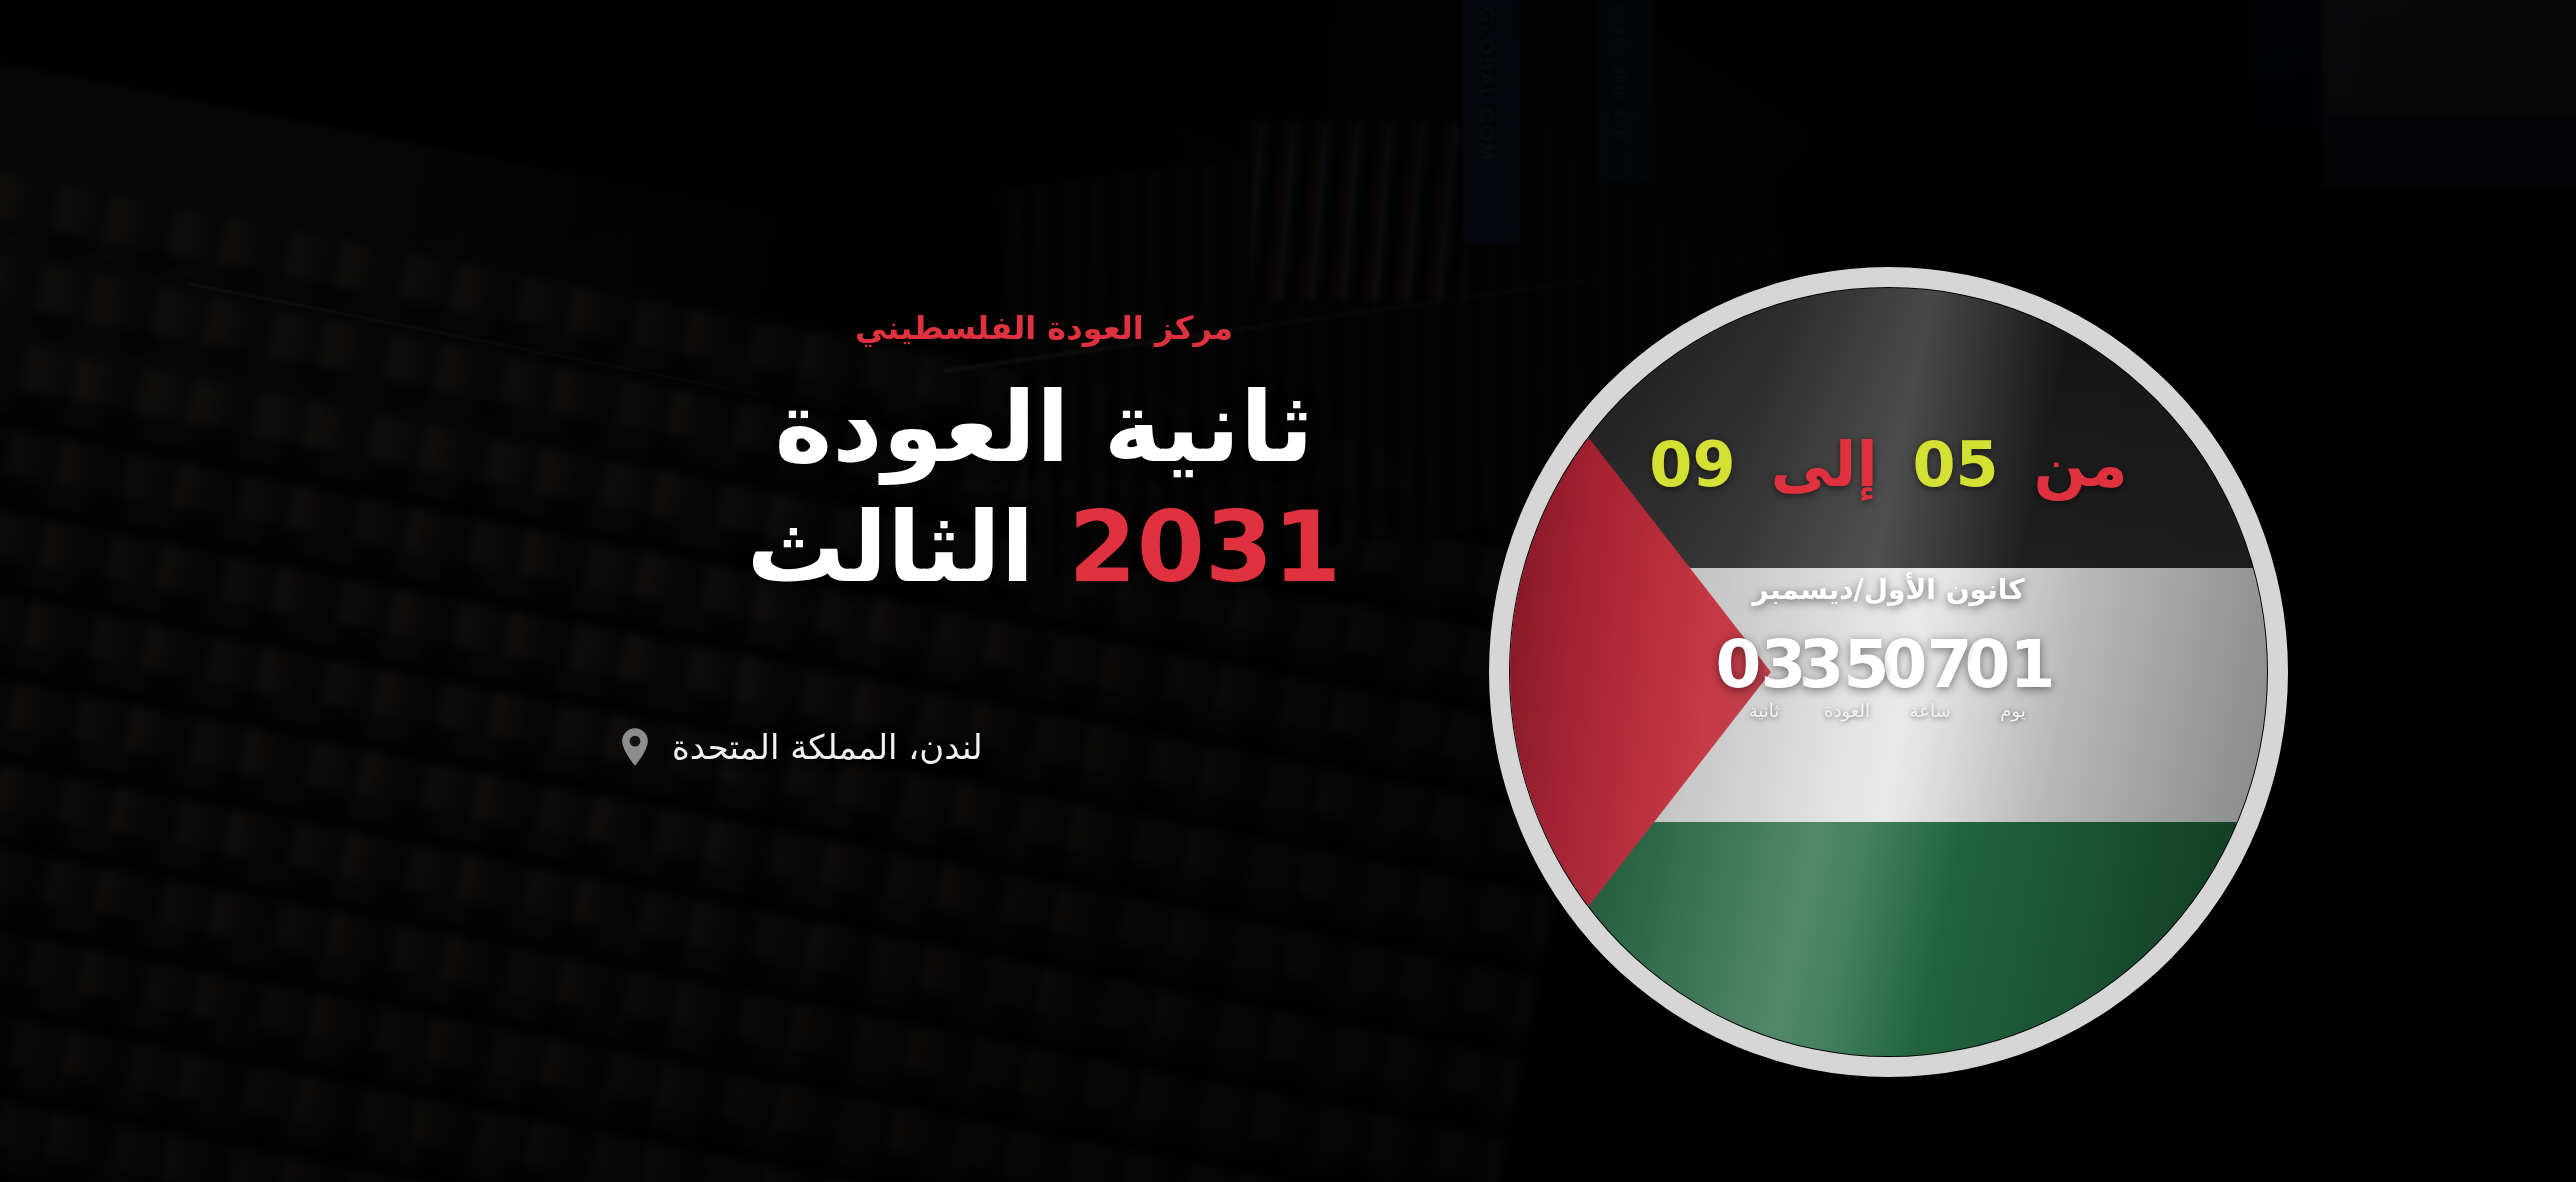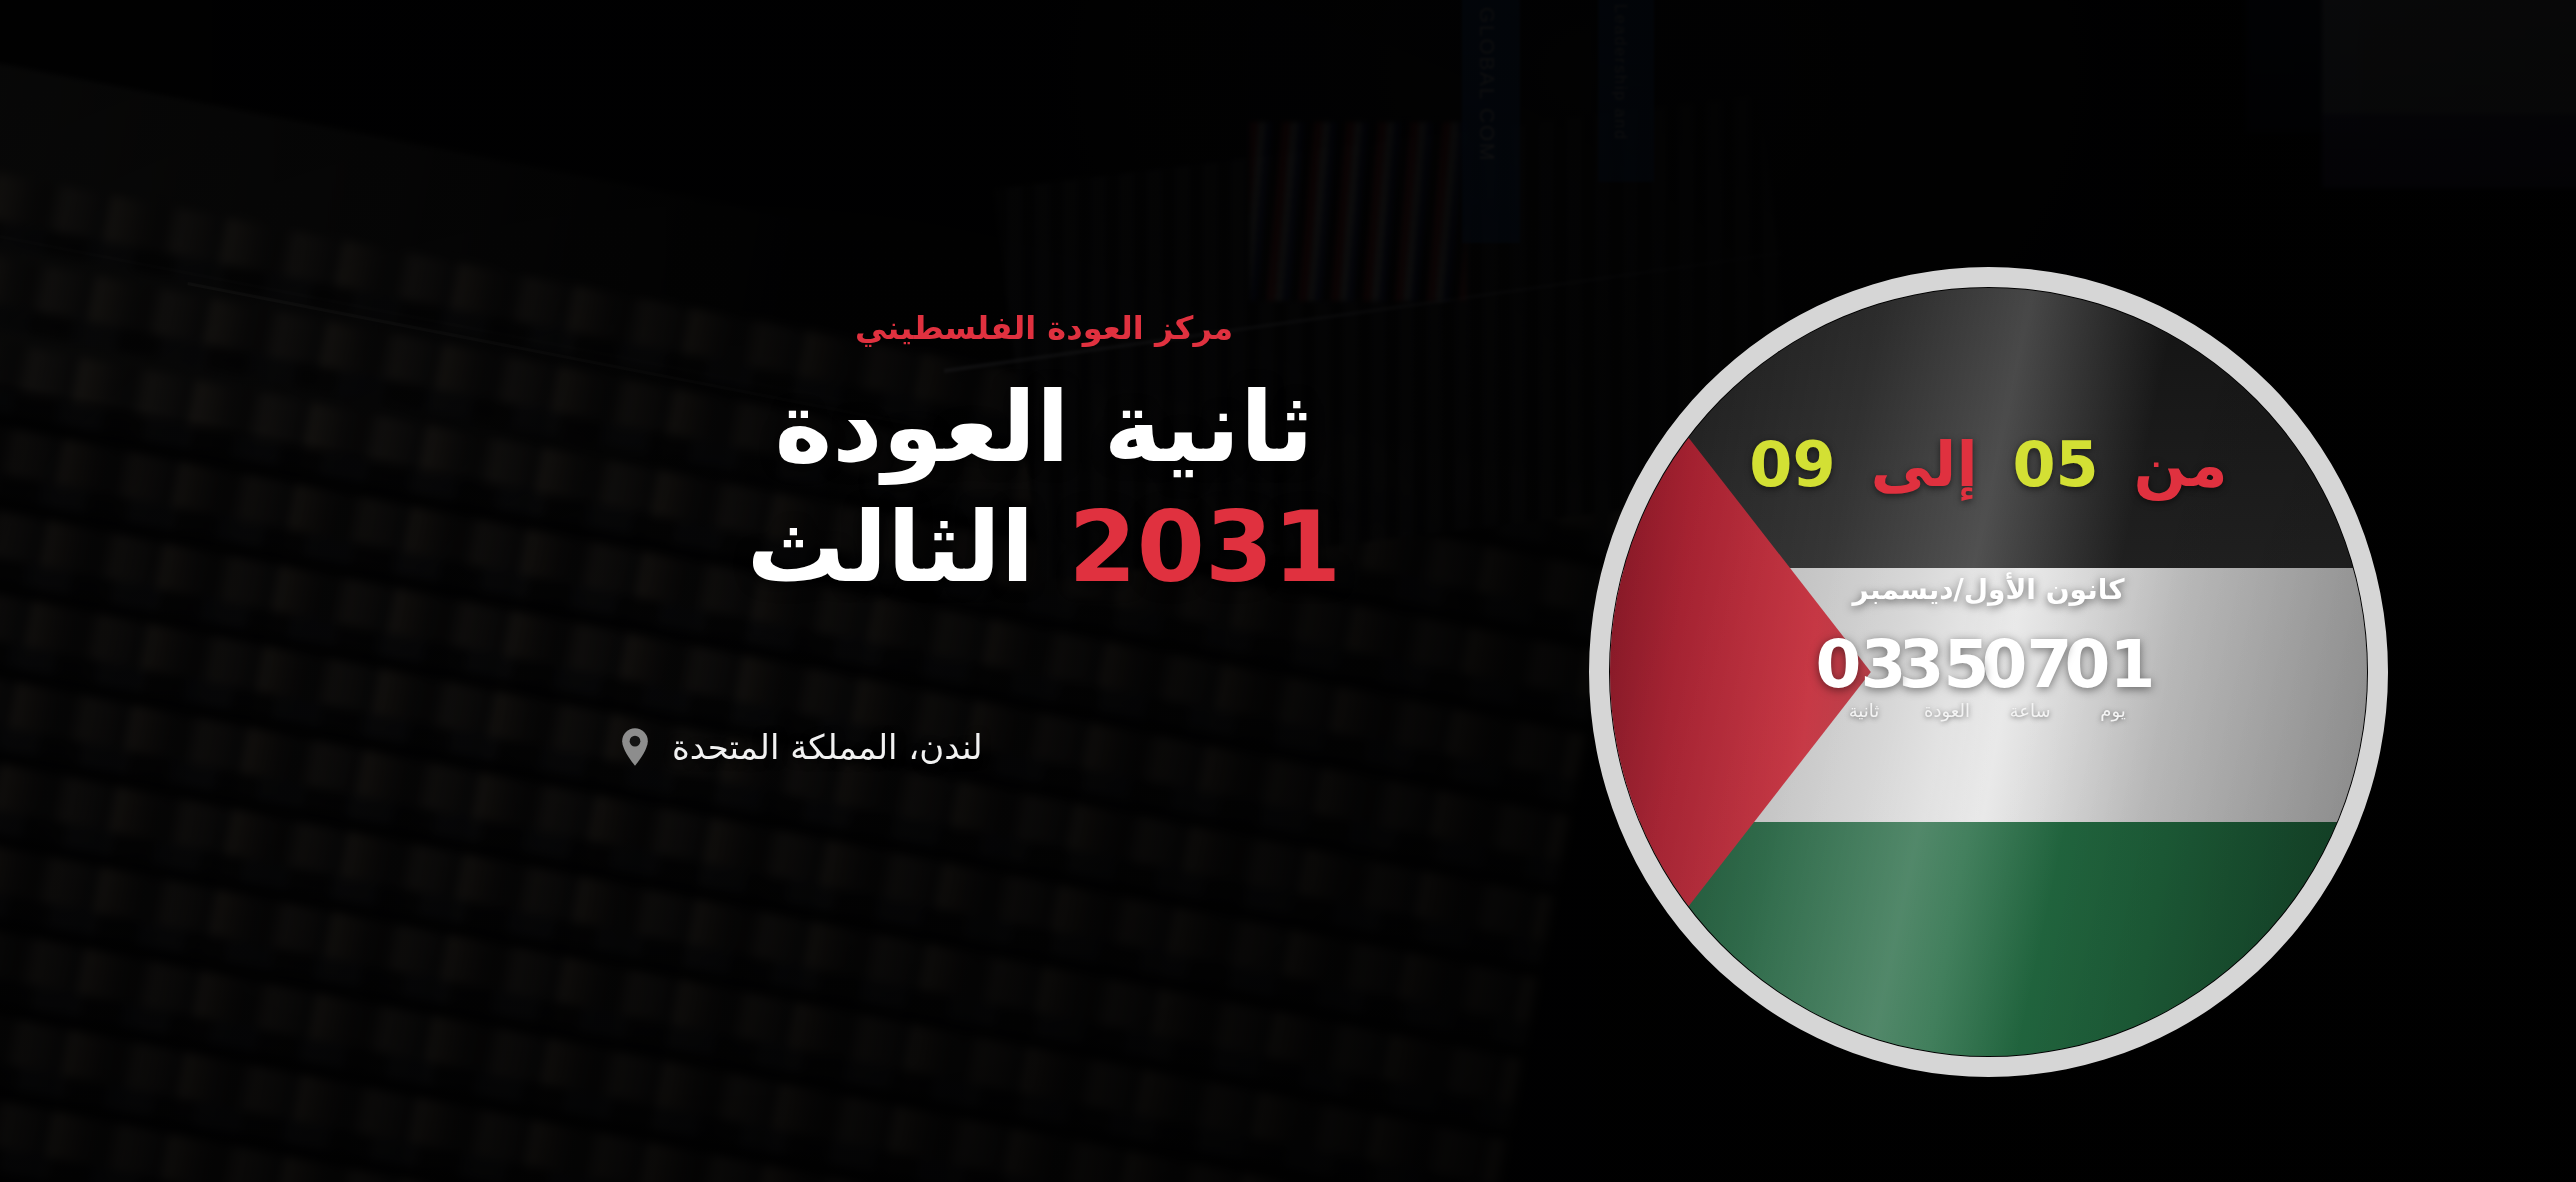--- a/index.html
+++ b/index.html
@@ -161,21 +161,21 @@
     align-items:center;
     justify-content:flex-start;
     gap:23px;
     text-shadow:0 1.9px 9.4px rgba(0,0,0,.8);
   }
   .pin-icon { display:inline-block; width:28px; height:38px; flex:0 0 auto; }
 
   
   .circle-wrap {
     position:absolute;
-    left:1589px;
+    left:1489px;
     top:267px;
     width:799px;
     height:810px;
     z-index:15;
   }
   .ring {
     position:absolute; inset:0;
     border-radius:50%;
     border:20.7px solid #d6d6d6;
     background:transparent;

